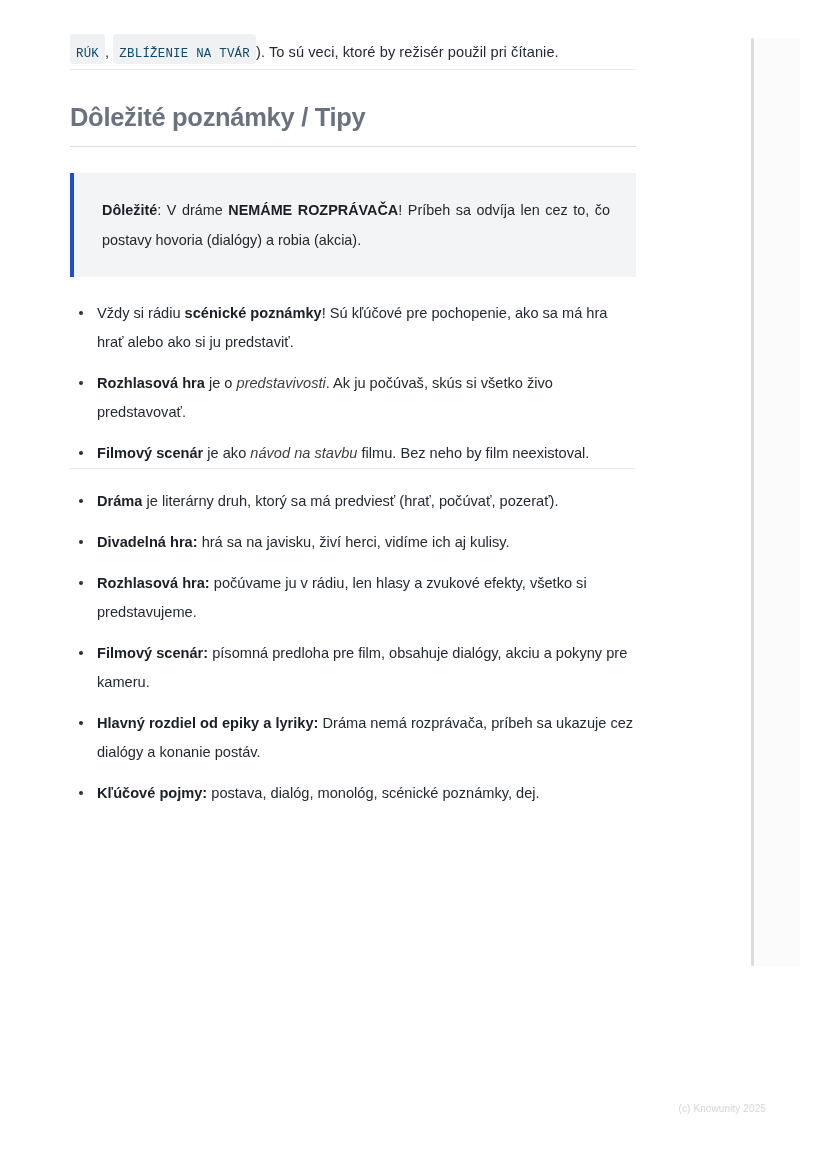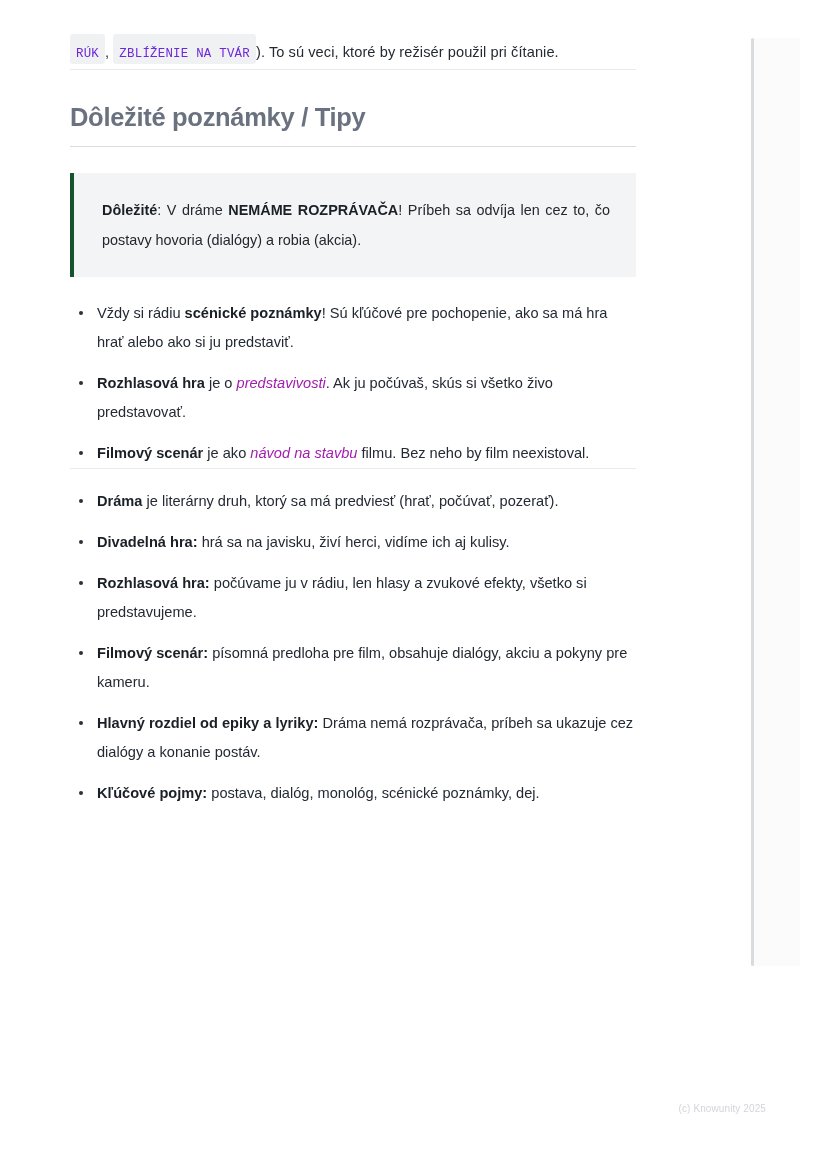--- a/index.html
+++ b/index.html
@@ -60,21 +60,21 @@
     letter-spacing: 0.005em;
   }
   .para-top {
     padding-top: 38px;
   }
 
   code.code {
     font-family: "Liberation Mono", "DejaVu Sans Mono", monospace;
     font-size: 12.4px;
     background: #f0f1f3;
-    color: #6d28d9;
+    color: #0c4a6e;
     border-radius: 3px;
     padding: 13px 6px 3px 6px;
     letter-spacing: 0.02em;
     white-space: nowrap;
   }
 
   
   hr.section-rule {
     border: 0;
     border-top: 1px solid #e9eaec;
@@ -98,21 +98,21 @@
     margin-top: 14px;
     width: 566px;
     height: 1px;
     background: #d8dbdf;
   }
 
   
   .callout {
     margin-top: 26px;
     background: #f3f4f5;
-    border-left: 4px solid #14532d;
+    border-left: 4px solid #1d4ed8;
     padding: 22px 26px 22px 28px;
     box-sizing: border-box;
     width: 566px;
   }
   .callout p {
     margin: 0;
     font-size: 14.4px;
     line-height: 30px;
     color: #23272e;
     text-align: justify;
@@ -140,21 +140,21 @@
     position: absolute;
     left: 9px;
     top: 12px;
     width: 4px;
     height: 4px;
     border-radius: 50%;
     background: #2b313a;
   }
 
   b.strong { font-weight: 700; color: #1b2027; }
-  i.em { font-style: italic; color: #a21caf; }
+  i.em { font-style: italic; color: #404040; }
 
   
   .footer {
     position: absolute;
     right: 62px;
     top: 1103px;
     font-size: 10px;
     color: #d2d5d9;
     letter-spacing: 0.01em;
   }

